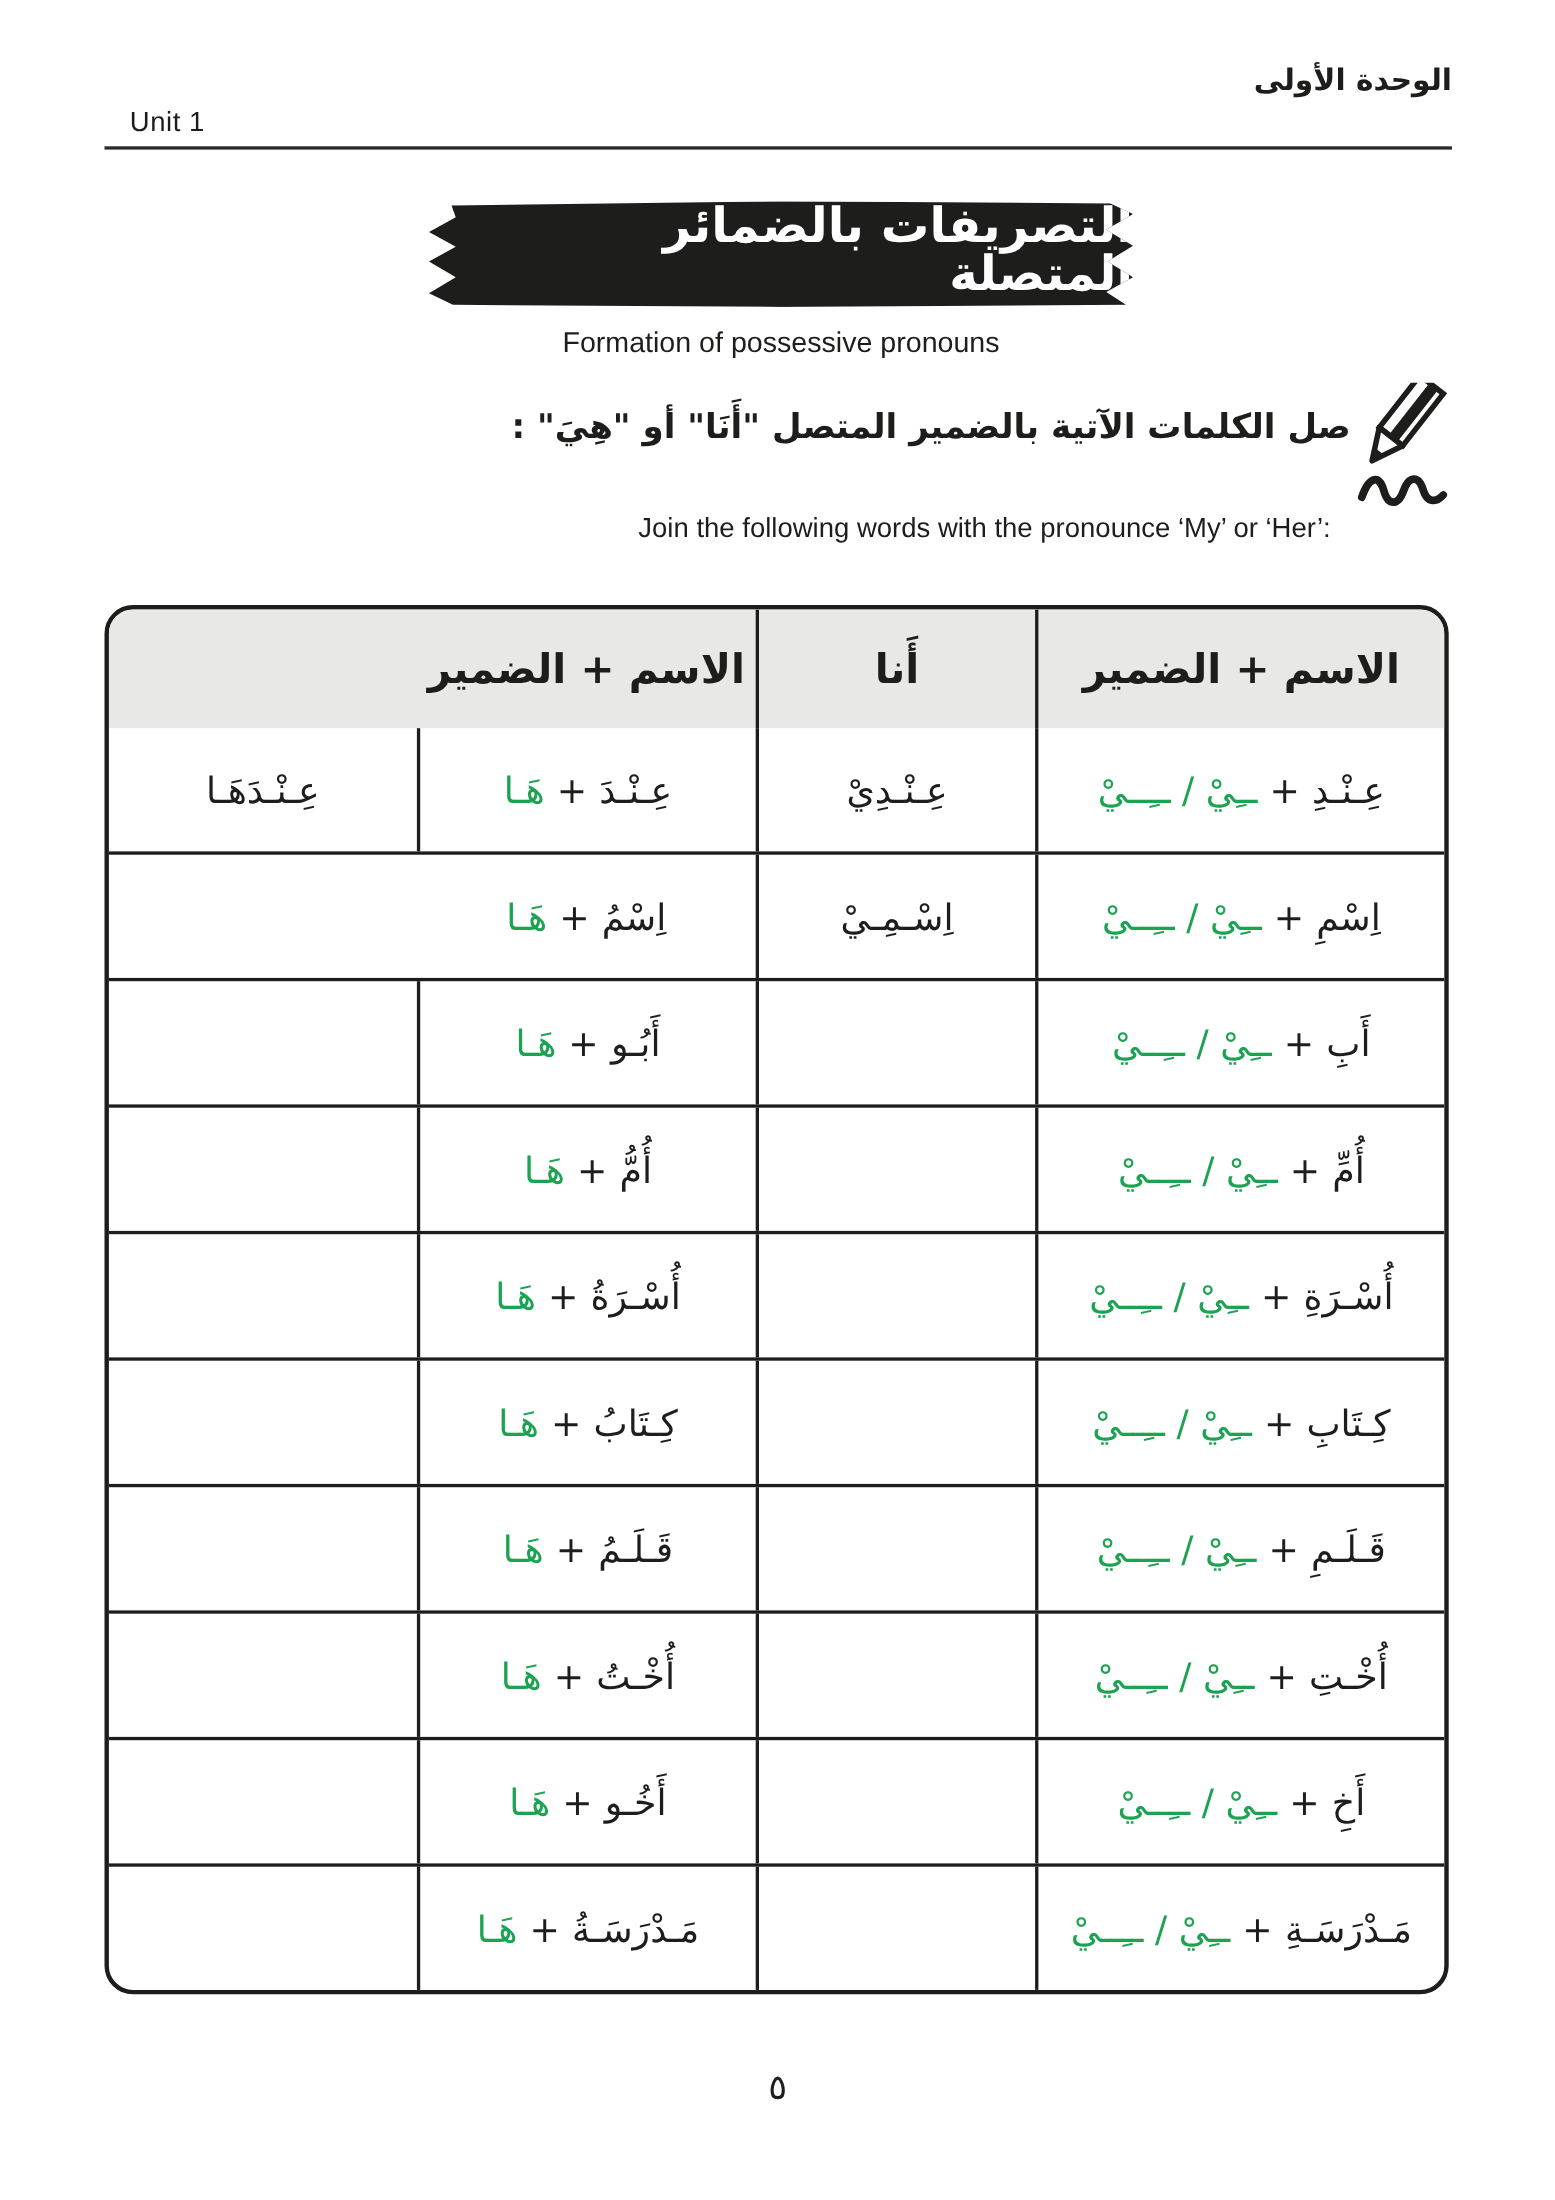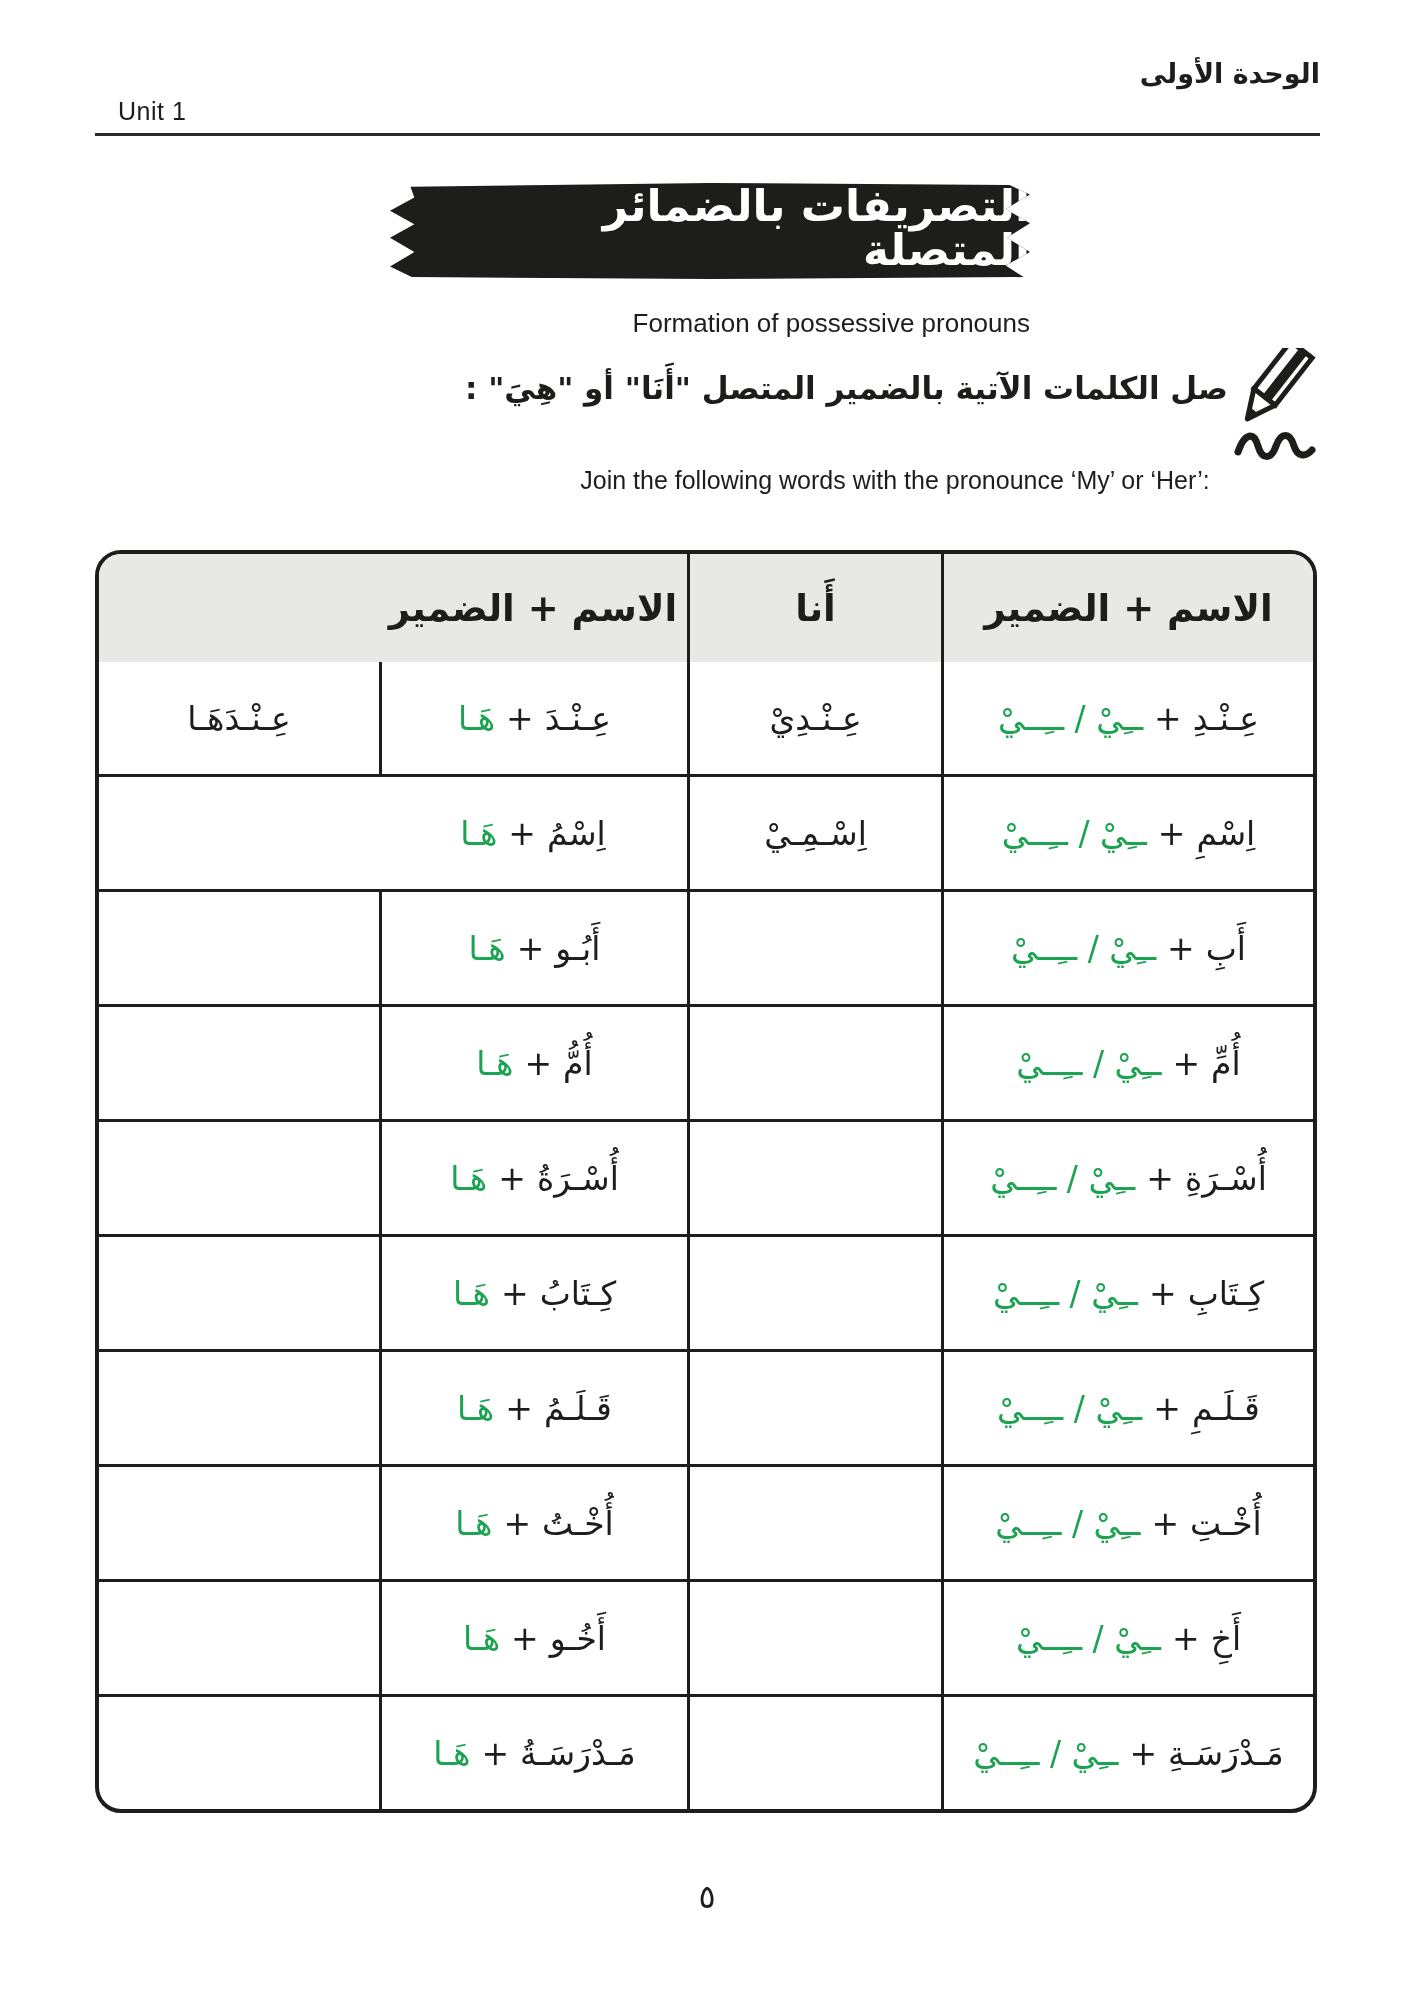--- a/index.html
+++ b/index.html
@@ -24,21 +24,21 @@
   .top-rule{position:absolute;left:95px;top:133px;width:1225px;height:2.5px;background:#2a2a2a;}
 
   
   .banner{
     position:absolute;left:390px;top:183px;width:640px;height:96px;
     background:var(--ink);
     display:flex;align-items:center;justify-content:center;
     clip-path:polygon(3.2% 4%,50% 0%,96.8% 2%,100% 12%,96.2% 27%,100% 42%,96.4% 57%,100% 72%,96.2% 86%,99% 98%,50% 100%,3.4% 98%,0% 87%,3.8% 72%,0% 57%,3.8% 43%,0% 29%,3.8% 15%);
   }
   .banner-title{color:#fff;font-size:44px;font-weight:700;direction:rtl;line-height:1;padding-bottom:6px;margin-left:32px;}
-  .banner-sub{position:absolute;left:390px;top:308px;width:640px;text-align:right;font-size:26px;}
+  .banner-sub{position:absolute;left:390px;top:296px;width:640px;text-align:center;font-size:26px;}
 
   
   .instr-ar{
     position:absolute;right:186px;top:368px;width:990px;
     direction:rtl;text-align:right;
     font-size:31px;font-weight:700;line-height:1.3;
   }
   .pencil{position:absolute;left:1230px;top:348px;}
   .instr-en{position:absolute;left:475px;top:466px;width:840px;text-align:center;font-size:25px;}
 

